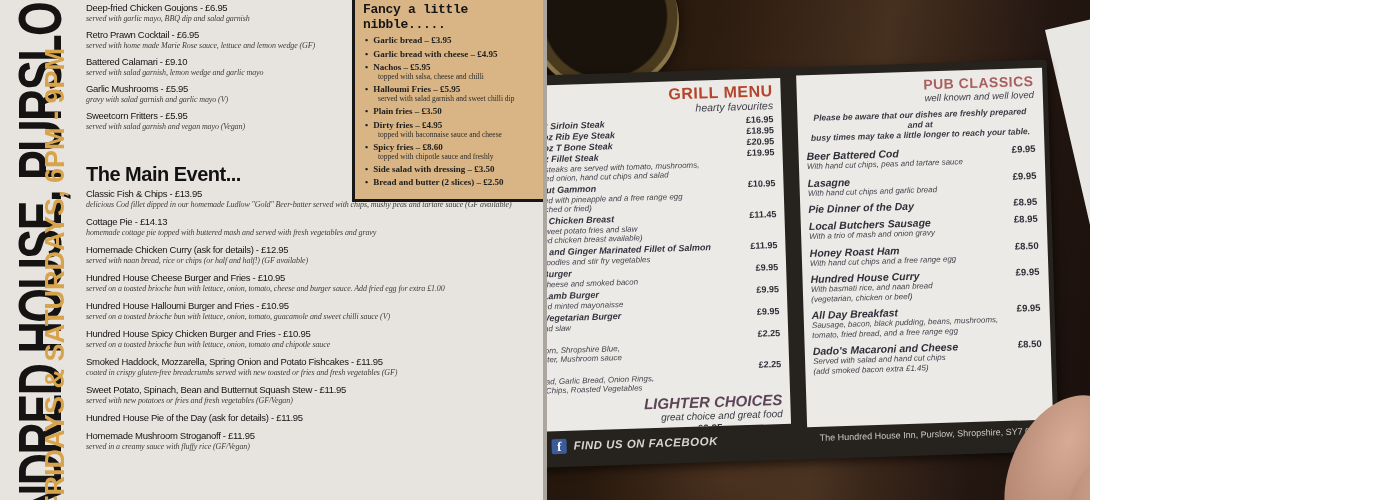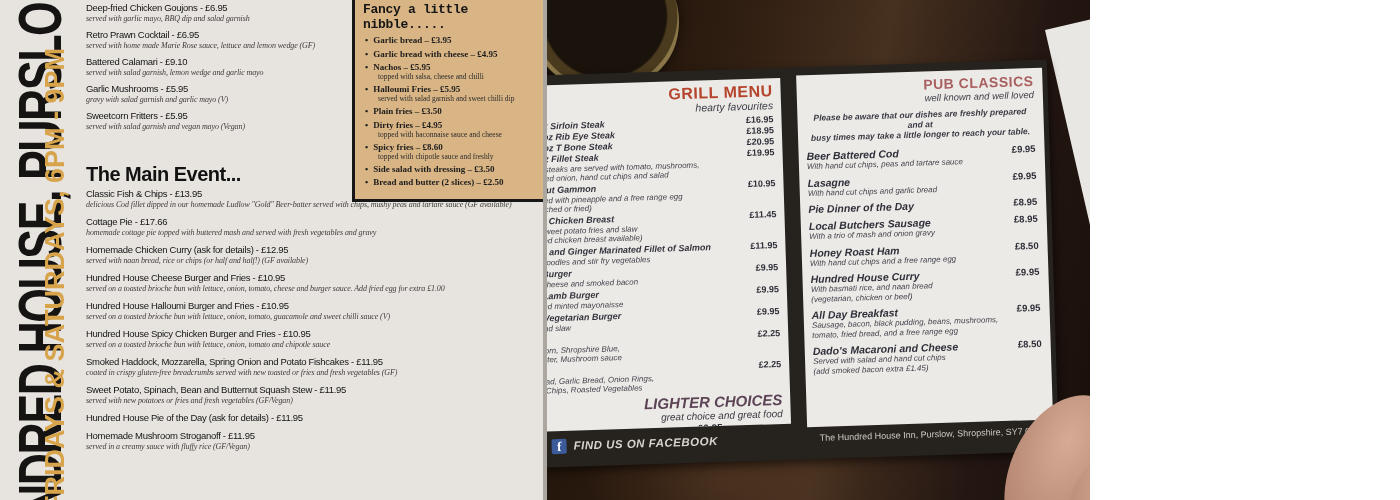--- a/index.html
+++ b/index.html
@@ -138,21 +138,21 @@
 
     <div class="mains">
 
         <div class="menu-item">
           <div class="nm">Classic Fish &amp; Chips - £13.95</div>
           <div class="ds">delicious Cod fillet dipped in our homemade Ludlow "Gold" Beer-batter served with chips, mushy peas and tartare sauce (GF available)</div>
         </div>
 
 
         <div class="menu-item">
-          <div class="nm">Cottage Pie - £17.66</div>
+          <div class="nm">Cottage Pie - £14.13</div>
           <div class="ds">homemade cottage pie topped with buttered mash and served with fresh vegetables and gravy</div>
         </div>
 
         <div class="menu-item">
           <div class="nm">Homemade Chicken Curry (ask for details) - £12.95</div>
           <div class="ds">served with naan bread, rice or chips (or half and half!) (GF available)</div>
         </div>
 
         <div class="menu-item">
           <div class="nm">Hundred House Cheese Burger and Fries - £10.95</div>

